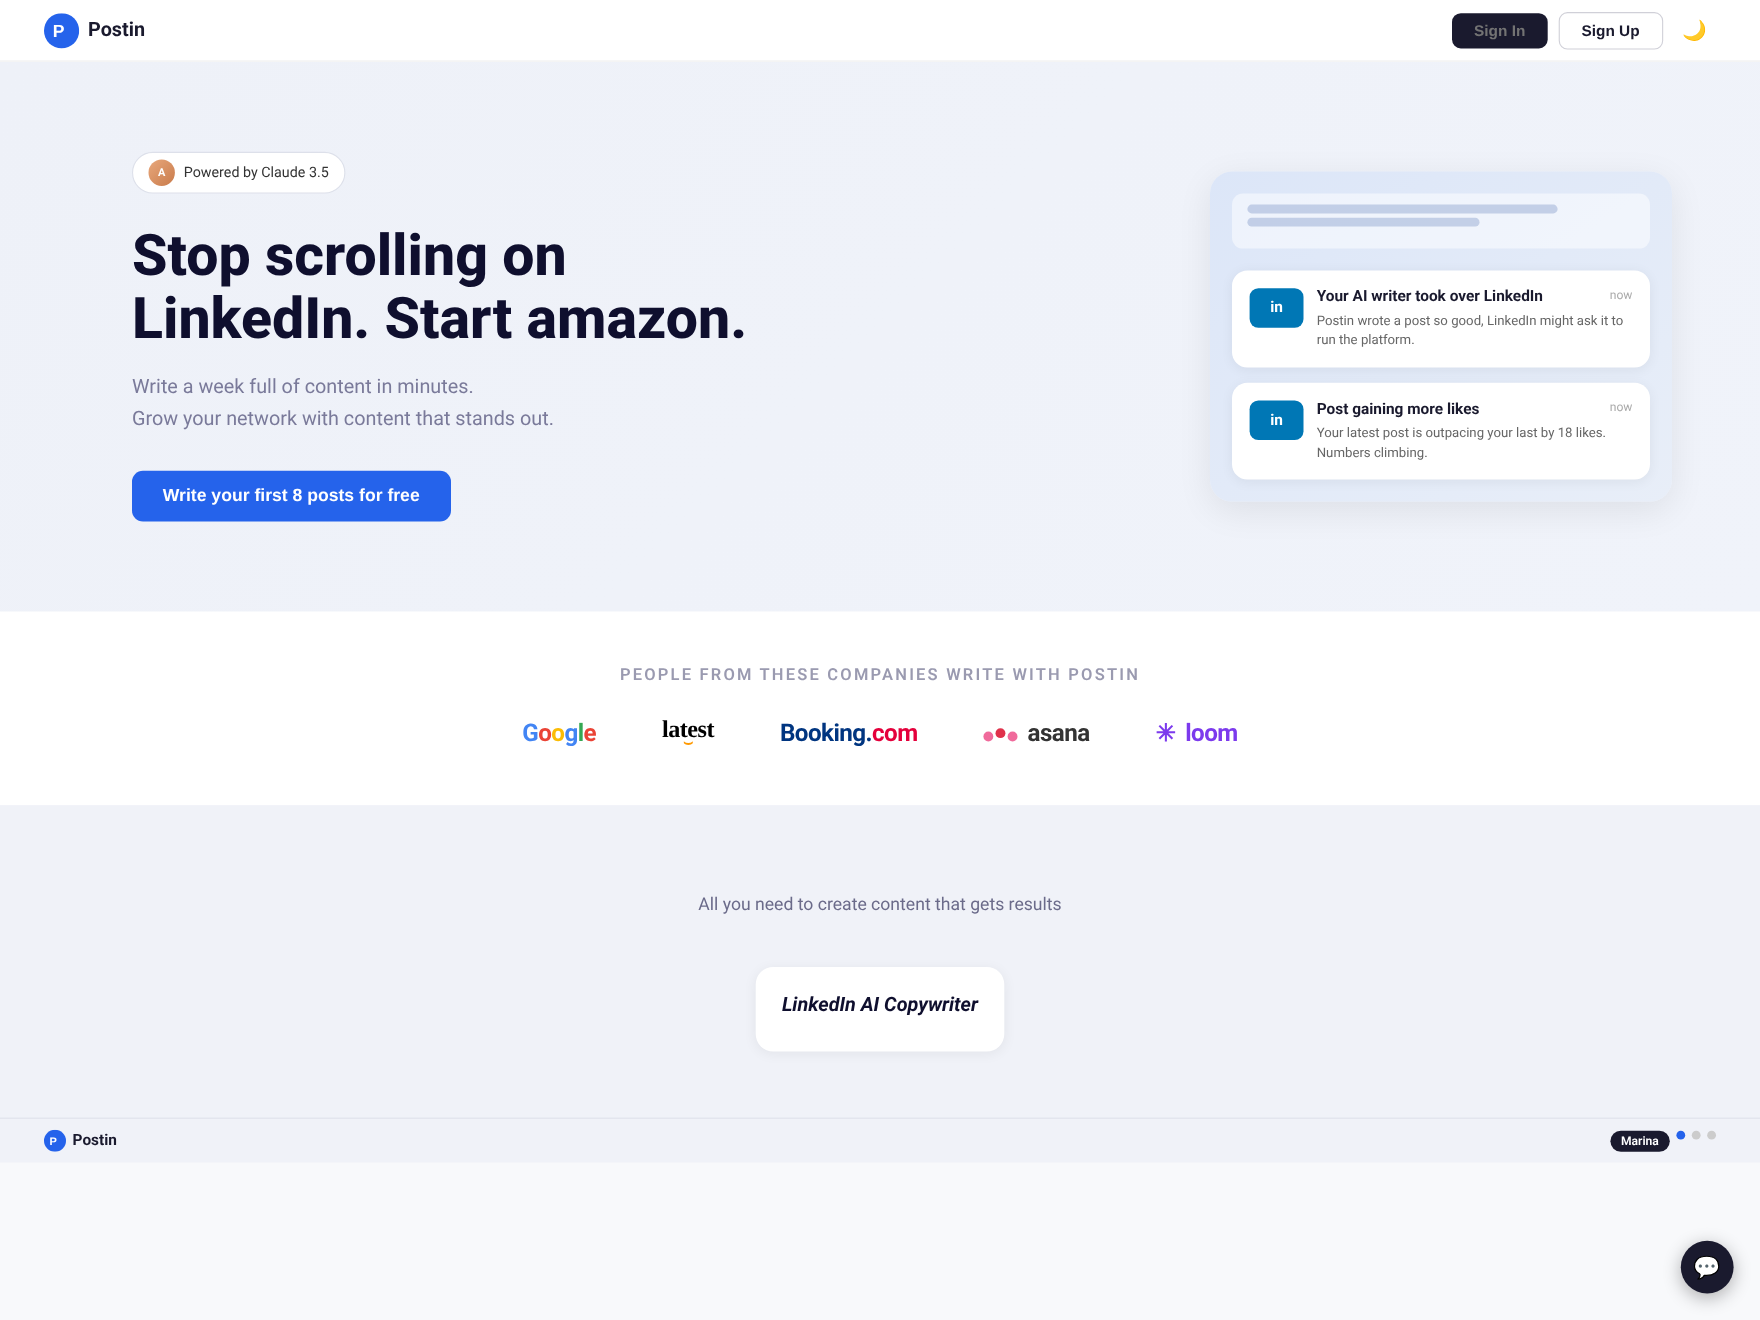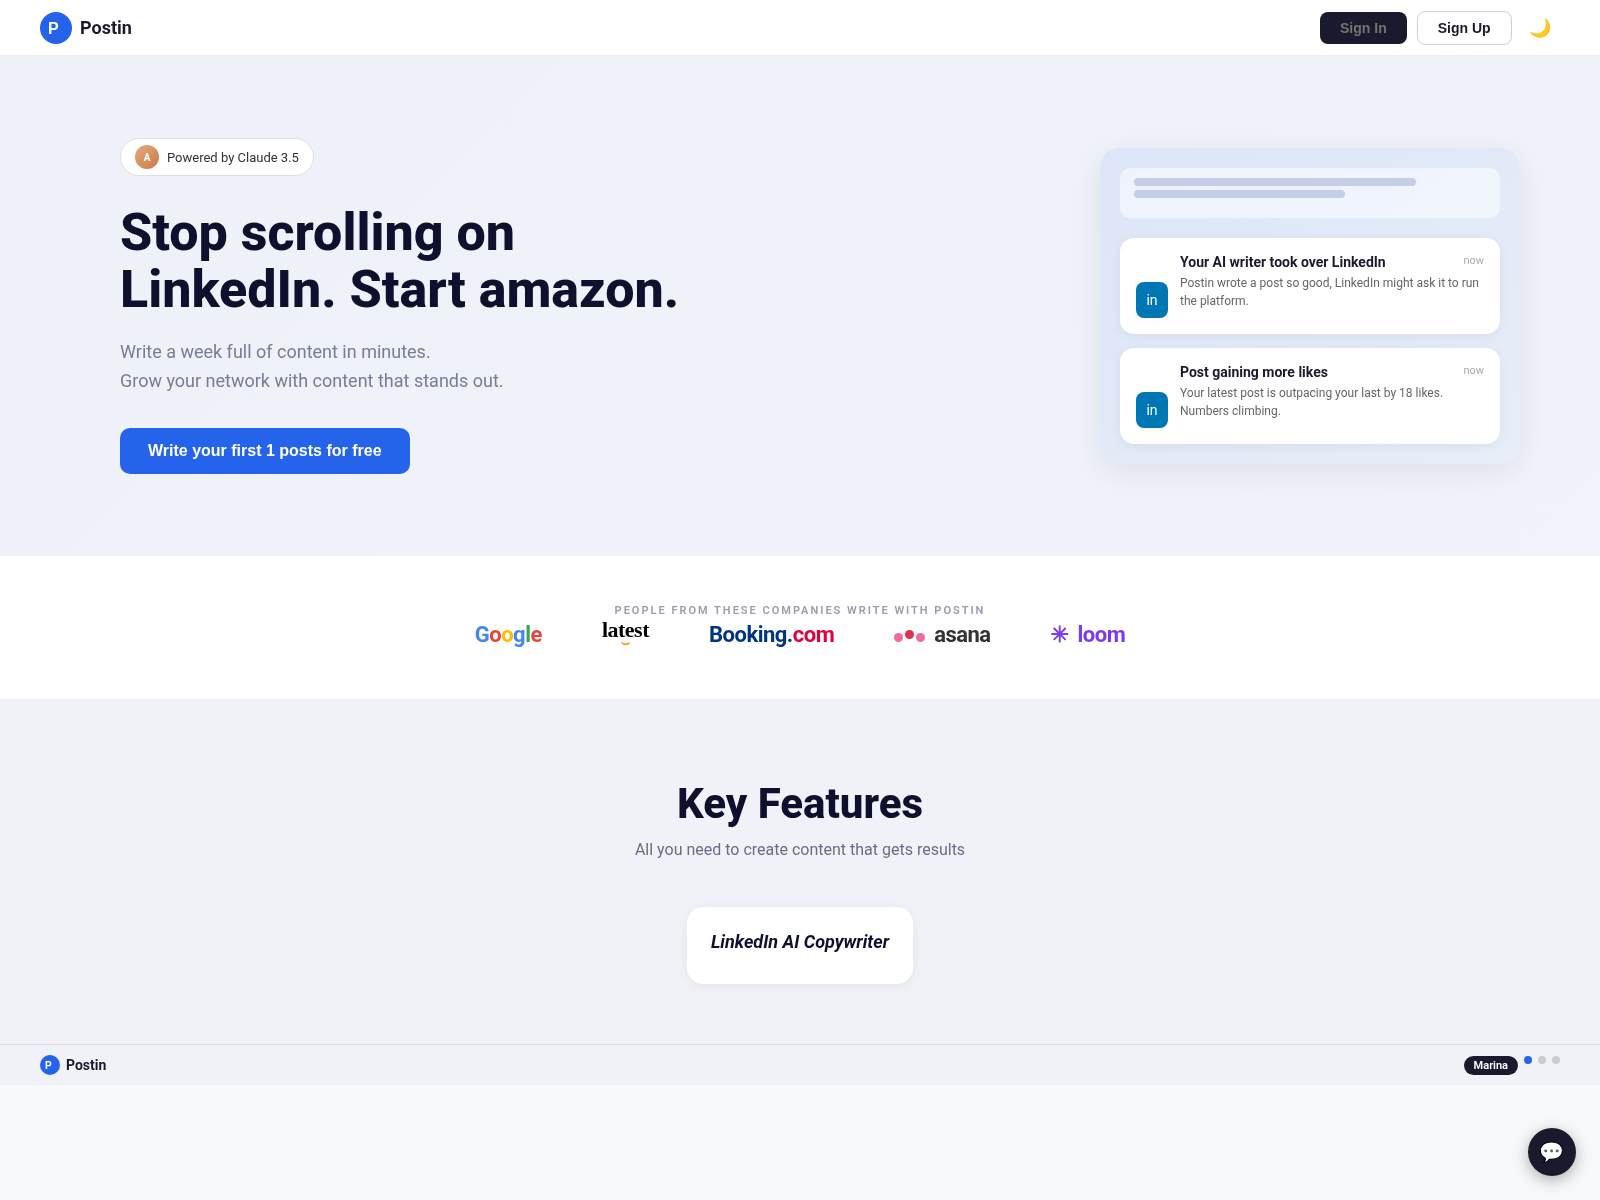--- a/index.html
+++ b/index.html
@@ -165,32 +165,31 @@
     .notif-card {
       background: #fff;
       border-radius: 14px;
       padding: 16px;
       box-shadow: 0 2px 12px rgba(0,0,0,0.06);
       display: flex;
       gap: 12px;
       align-items: flex-start;
     }
     .linkedin-icon-circle {
-      width: 32px;
+      width: 49px;
       height: 36px;
       background: #0077b5;
       border-radius: 8px;
       display: flex;
       align-items: center;
       justify-content: center;
       color: #fff;
-      font-weight: 400;
+      font-weight: 700;
       font-size: 14px;
       flex-shrink: 0;
-      margin-top: 28px;
     }
     .notif-content {
       flex: 1;
     }
     .notif-header {
       display: flex;
       justify-content: space-between;
       align-items: flex-start;
     }
     .notif-title {
@@ -210,24 +209,25 @@
       line-height: 1.5;
     }
 
     
     .companies {
       background: #fff;
       padding: 48px 40px;
       text-align: center;
     }
     .companies-label {
-      font-size: 11px;
+      font-size: 15px;
       letter-spacing: 2px;
       color: #9a9ab0;
       text-transform: uppercase;
+      margin-bottom: 28px;
       font-weight: 600;
     }
     .companies-logos {
       display: flex;
       align-items: center;
       justify-content: center;
       gap: 60px;
       flex-wrap: wrap;
     }
     .company-logo {
@@ -395,21 +395,21 @@
   <div class="hero-left">
     <div class="powered-badge">
       <div class="claude-avatar">A</div>
       <span>Powered by Claude 3.5</span>
     </div>
     <h1 class="hero-title">Stop scrolling on LinkedIn. Start amazon.</h1>
     <p class="hero-subtitle">
       <span>Write a week full of content in minutes.</span><br>
       <span>Grow your network with content that stands out.</span>
     </p>
-    <button class="btn-cta">Write your first 1 posts for free</button>
+    <button class="btn-cta">Write your first 8 posts for free</button>
   </div>
 
   <div class="hero-right">
     <div class="notification-panel">
       <div class="mini-post-preview">
         <div class="mini-preview-line medium"></div>
         <div class="mini-preview-line short"></div>
       </div>
       <div class="notif-card">
         <div class="linkedin-icon-circle">in</div>
@@ -463,21 +463,20 @@
 
     <div class="company-logo logo-loom">
       <span class="loom-icon">✳</span>
       <span>loom</span>
     </div>
 
   </div>
 </section>
 
 <section class="key-features">
-  <h2 class="key-features-title">Key Features</h2>
   <p class="key-features-subtitle">All you need to create content that gets results</p>
 
   <div class="features-preview">
     <div class="feature-card">
       <div class="feature-card-title">LinkedIn AI Copywriter</div>
     </div>
   </div>
 </section>
 
 <div class="bottom-strip">

